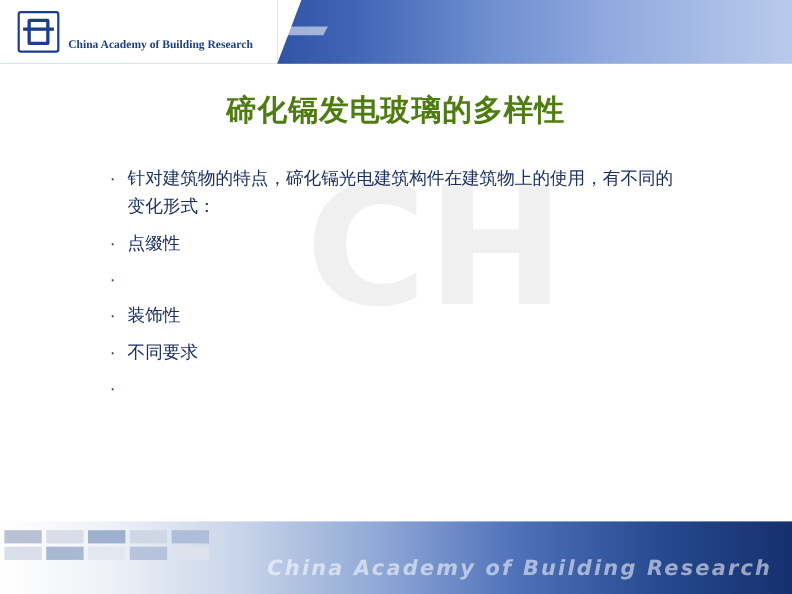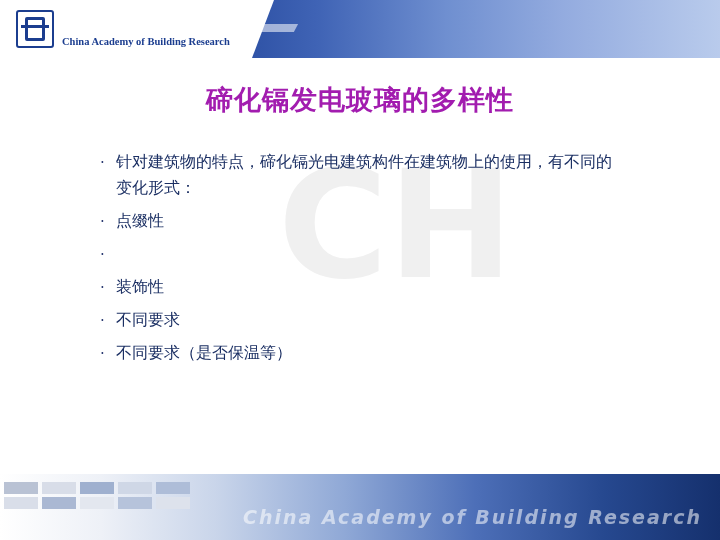--- a/index.html
+++ b/index.html
@@ -111,21 +111,21 @@
 
   
   .title {
     position: absolute;
     top: 82px; left: 0;
     width: 720px;
     text-align: center;
     font-family: "DejaVu Sans", sans-serif;
     font-size: 27px;
     font-weight: bold;
-    color: #a21caf;
+    color: #4d7c0f;
     letter-spacing: 1px;
   }
 
   
   .bullets {
     position: absolute;
     top: 150px; left: 100px;
     width: 520px;
   }
   .bullet-row {
@@ -213,21 +213,20 @@
     <div class="bullet-row">
       <div class="bullet-dot">·</div>
       <div class="bullet-text">装饰性</div>
     </div>
     <div class="bullet-row">
       <div class="bullet-dot">·</div>
       <div class="bullet-text">不同要求</div>
     </div>
     <div class="bullet-row">
       <div class="bullet-dot">·</div>
-      <div class="bullet-text">不同要求（是否保温等）</div>
     </div>
   </div>
 
   <div class="bottom-band">
     <div class="band-cells">
       <div class="cell" style="left:4px;  top:0px;  width:34px; background:#b9c2d4;"></div>
       <div class="cell" style="left:42px; top:0px;  width:34px; background:#d8dde8;"></div>
       <div class="cell" style="left:80px; top:0px;  width:34px; background:#9fb0cf;"></div>
       <div class="cell" style="left:118px;top:0px;  width:34px; background:#cfd7e6;"></div>
       <div class="cell" style="left:156px;top:0px;  width:34px; background:#aebdd8;"></div>

